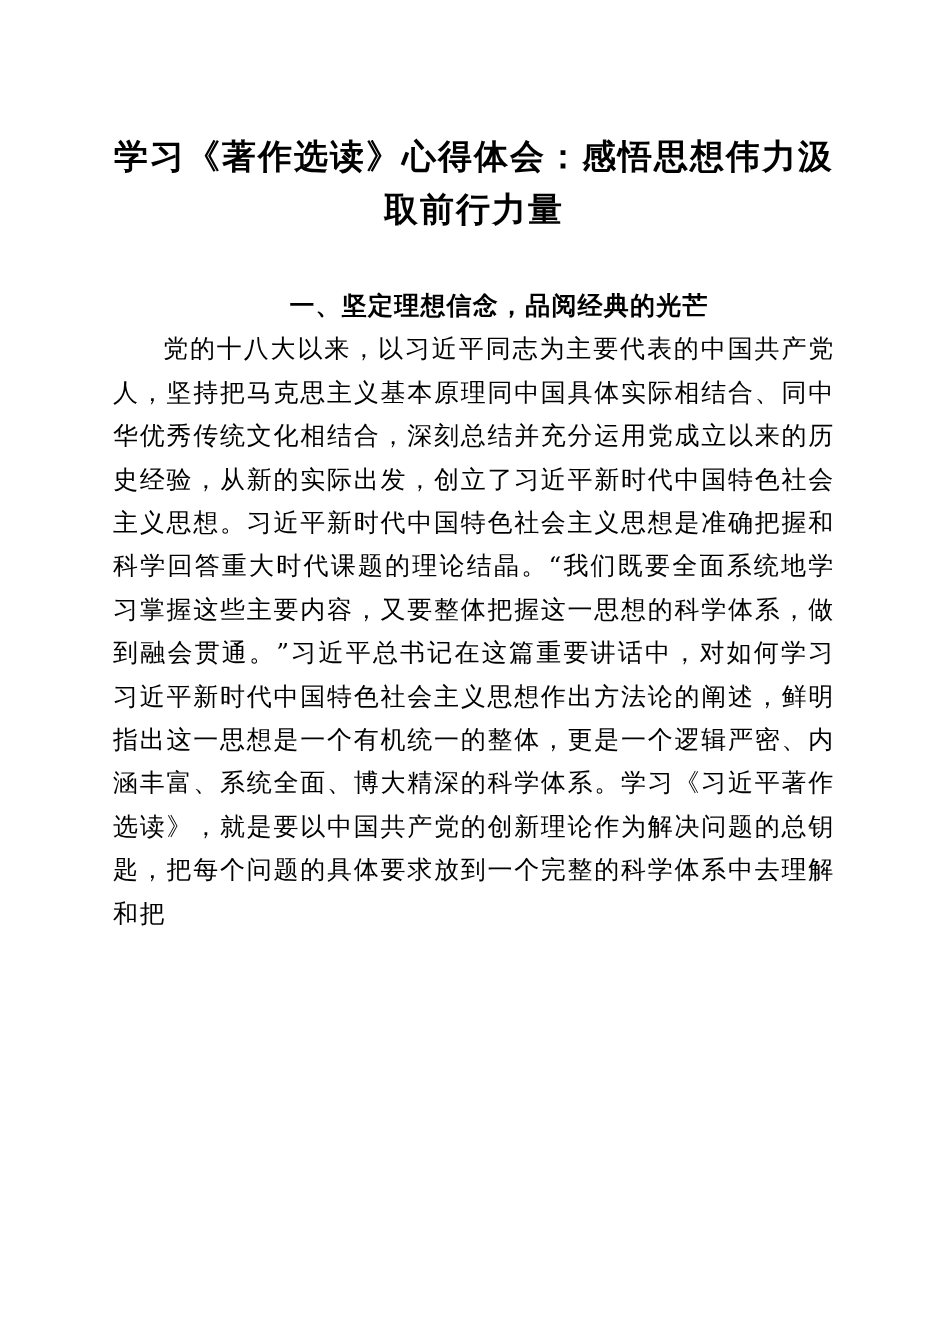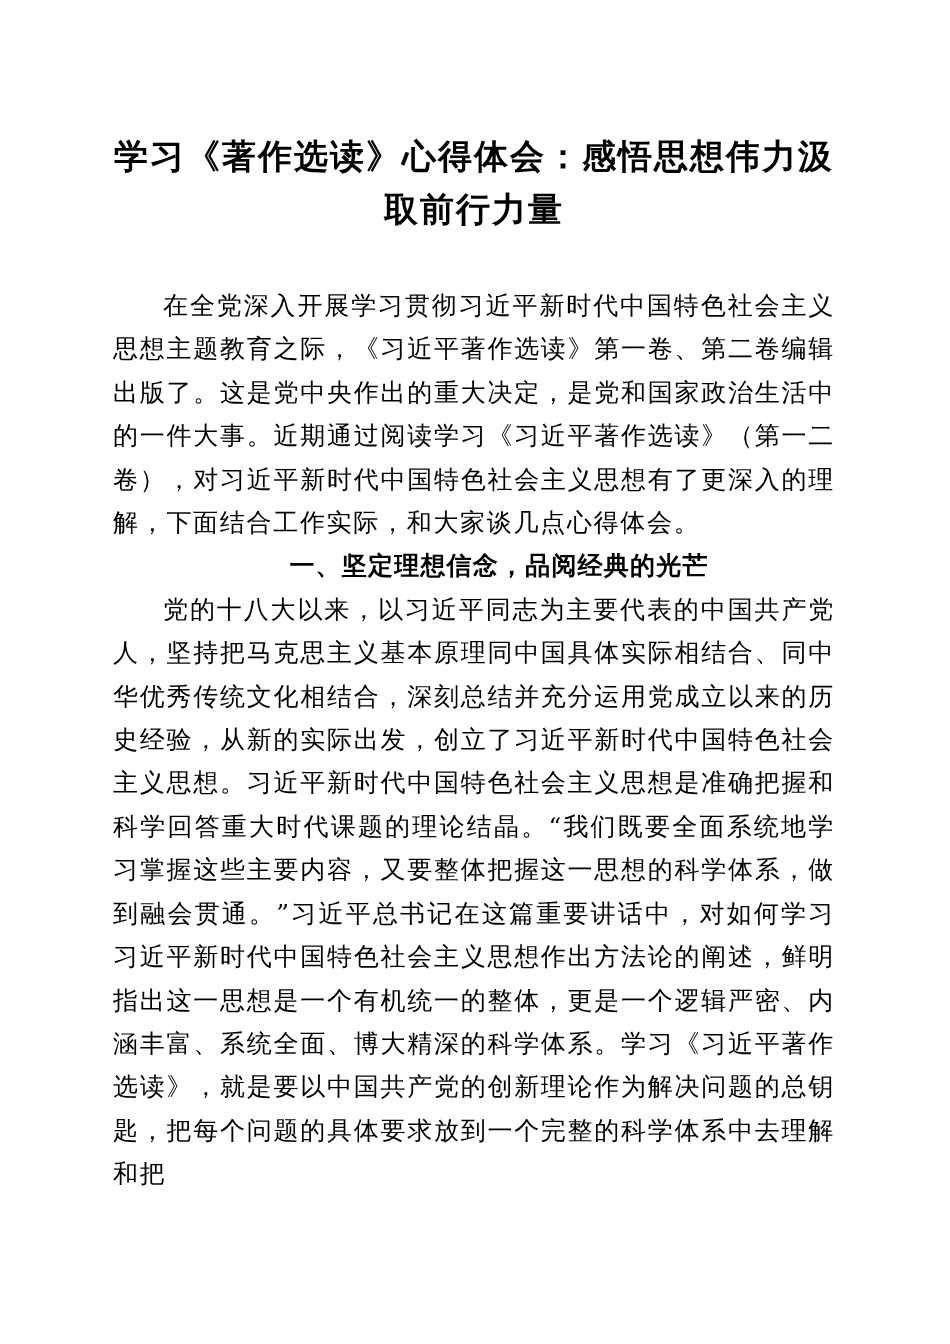--- a/index.html
+++ b/index.html
@@ -46,17 +46,16 @@
     text-align: center;
     color: #000000;
   }
 </style>
 </head>
 <body>
 
 <div class="page">
   <div class="content">
     <h1 class="doc-title">学习《著作选读》心得体会：感悟思想伟力汲取前行力量</h1>
-    <p class="para">在全党深入开展学习贯彻习近平新时代中国特色社会主义思想主题教育之际，《习近平著作选读》第一卷、第二卷编辑出版了。这是党中央作出的重大决定，是党和国家政治生活中的一件大事。近期通过阅读学习《习近平著作选读》（第一二卷），对习近平新时代中国特色社会主义思想有了更深入的理解，下面结合工作实际，和大家谈几点心得体会。</p>
     <h2 class="section-heading">一、坚定理想信念，品阅经典的光芒</h2>
     <p class="para">党的十八大以来，以习近平同志为主要代表的中国共产党人，坚持把马克思主义基本原理同中国具体实际相结合、同中华优秀传统文化相结合，深刻总结并充分运用党成立以来的历史经验，从新的实际出发，创立了习近平新时代中国特色社会主义思想。习近平新时代中国特色社会主义思想是准确把握和科学回答重大时代课题的理论结晶。“我们既要全面系统地学习掌握这些主要内容，又要整体把握这一思想的科学体系，做到融会贯通。”习近平总书记在这篇重要讲话中，对如何学习习近平新时代中国特色社会主义思想作出方法论的阐述，鲜明指出这一思想是一个有机统一的整体，更是一个逻辑严密、内涵丰富、系统全面、博大精深的科学体系。学习《习近平著作选读》，就是要以中国共产党的创新理论作为解决问题的总钥匙，把每个问题的具体要求放到一个完整的科学体系中去理解和把</p>
   </div>
 </div>
 
 </body></html>

